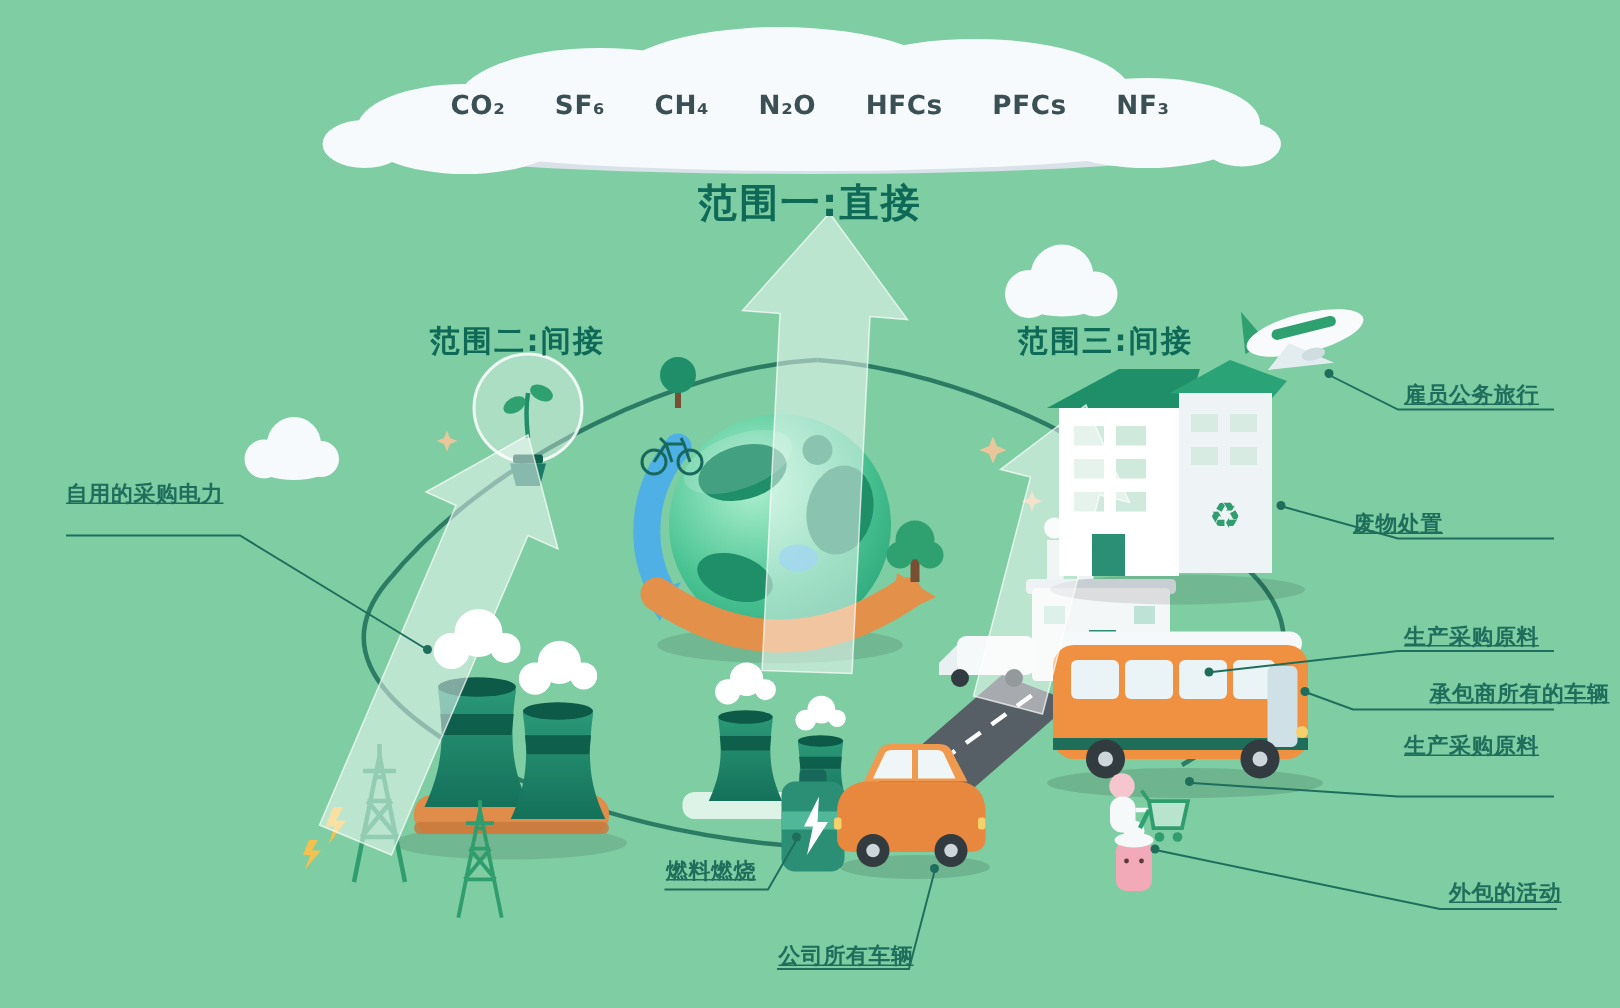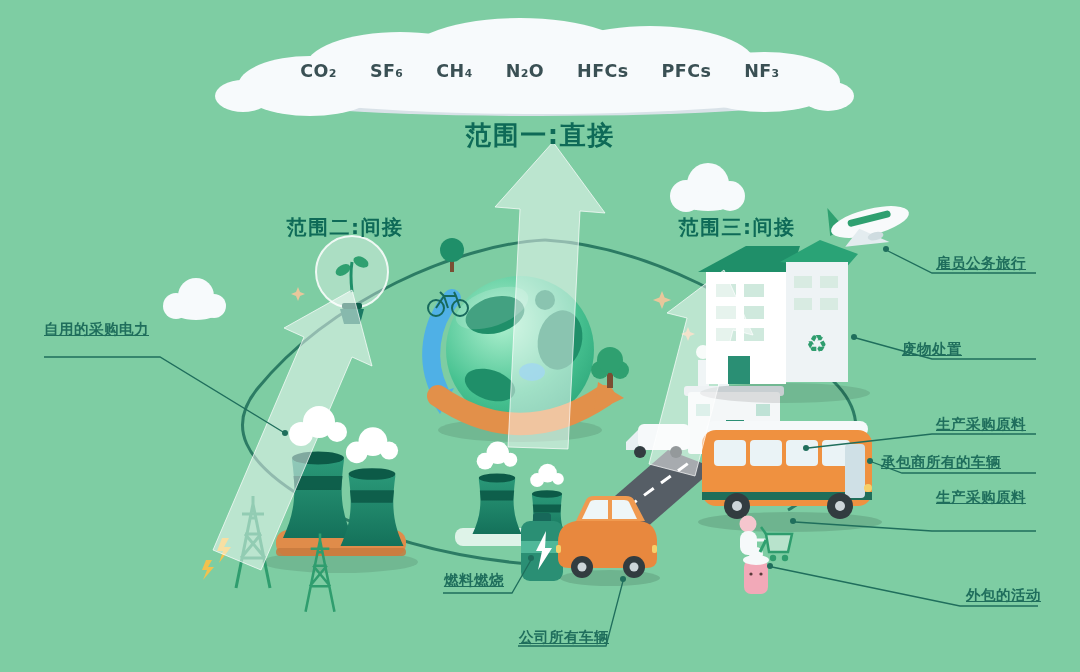--- a/index.html
+++ b/index.html
@@ -304,19 +304,19 @@
   </div>
 
   <div class="scope" style="left:540px;top:118px">范围一:直接</div>
   <div class="scope small" style="left:737px;top:214px">范围三:间接</div>
   <div class="scope small" style="left:345px;top:214px">范围二:间接</div>
 
   <div class="callout" style="left:44px;top:320px">自用的采购电力</div>
   <div class="callout" style="left:936px;top:254px">雇员公务旅行</div>
   <div class="callout" style="left:902px;top:340px">废物处置</div>
   <div class="callout" style="left:936px;top:415px">生产采购原料</div>
-  <div class="callout" style="left:881px;top:453px">承包商所有的车辆</div>
+  <div class="callout" style="left:953px;top:453px">承包商所有的车辆</div>
   <div class="callout" style="left:936px;top:488px">生产采购原料</div>
   <div class="callout" style="left:966px;top:586px">外包的活动</div>
   <div class="callout" style="left:444px;top:571px">燃料燃烧</div>
   <div class="callout" style="left:519px;top:628px">公司所有车辆</div>
 
 </div>
 
 </body></html>

